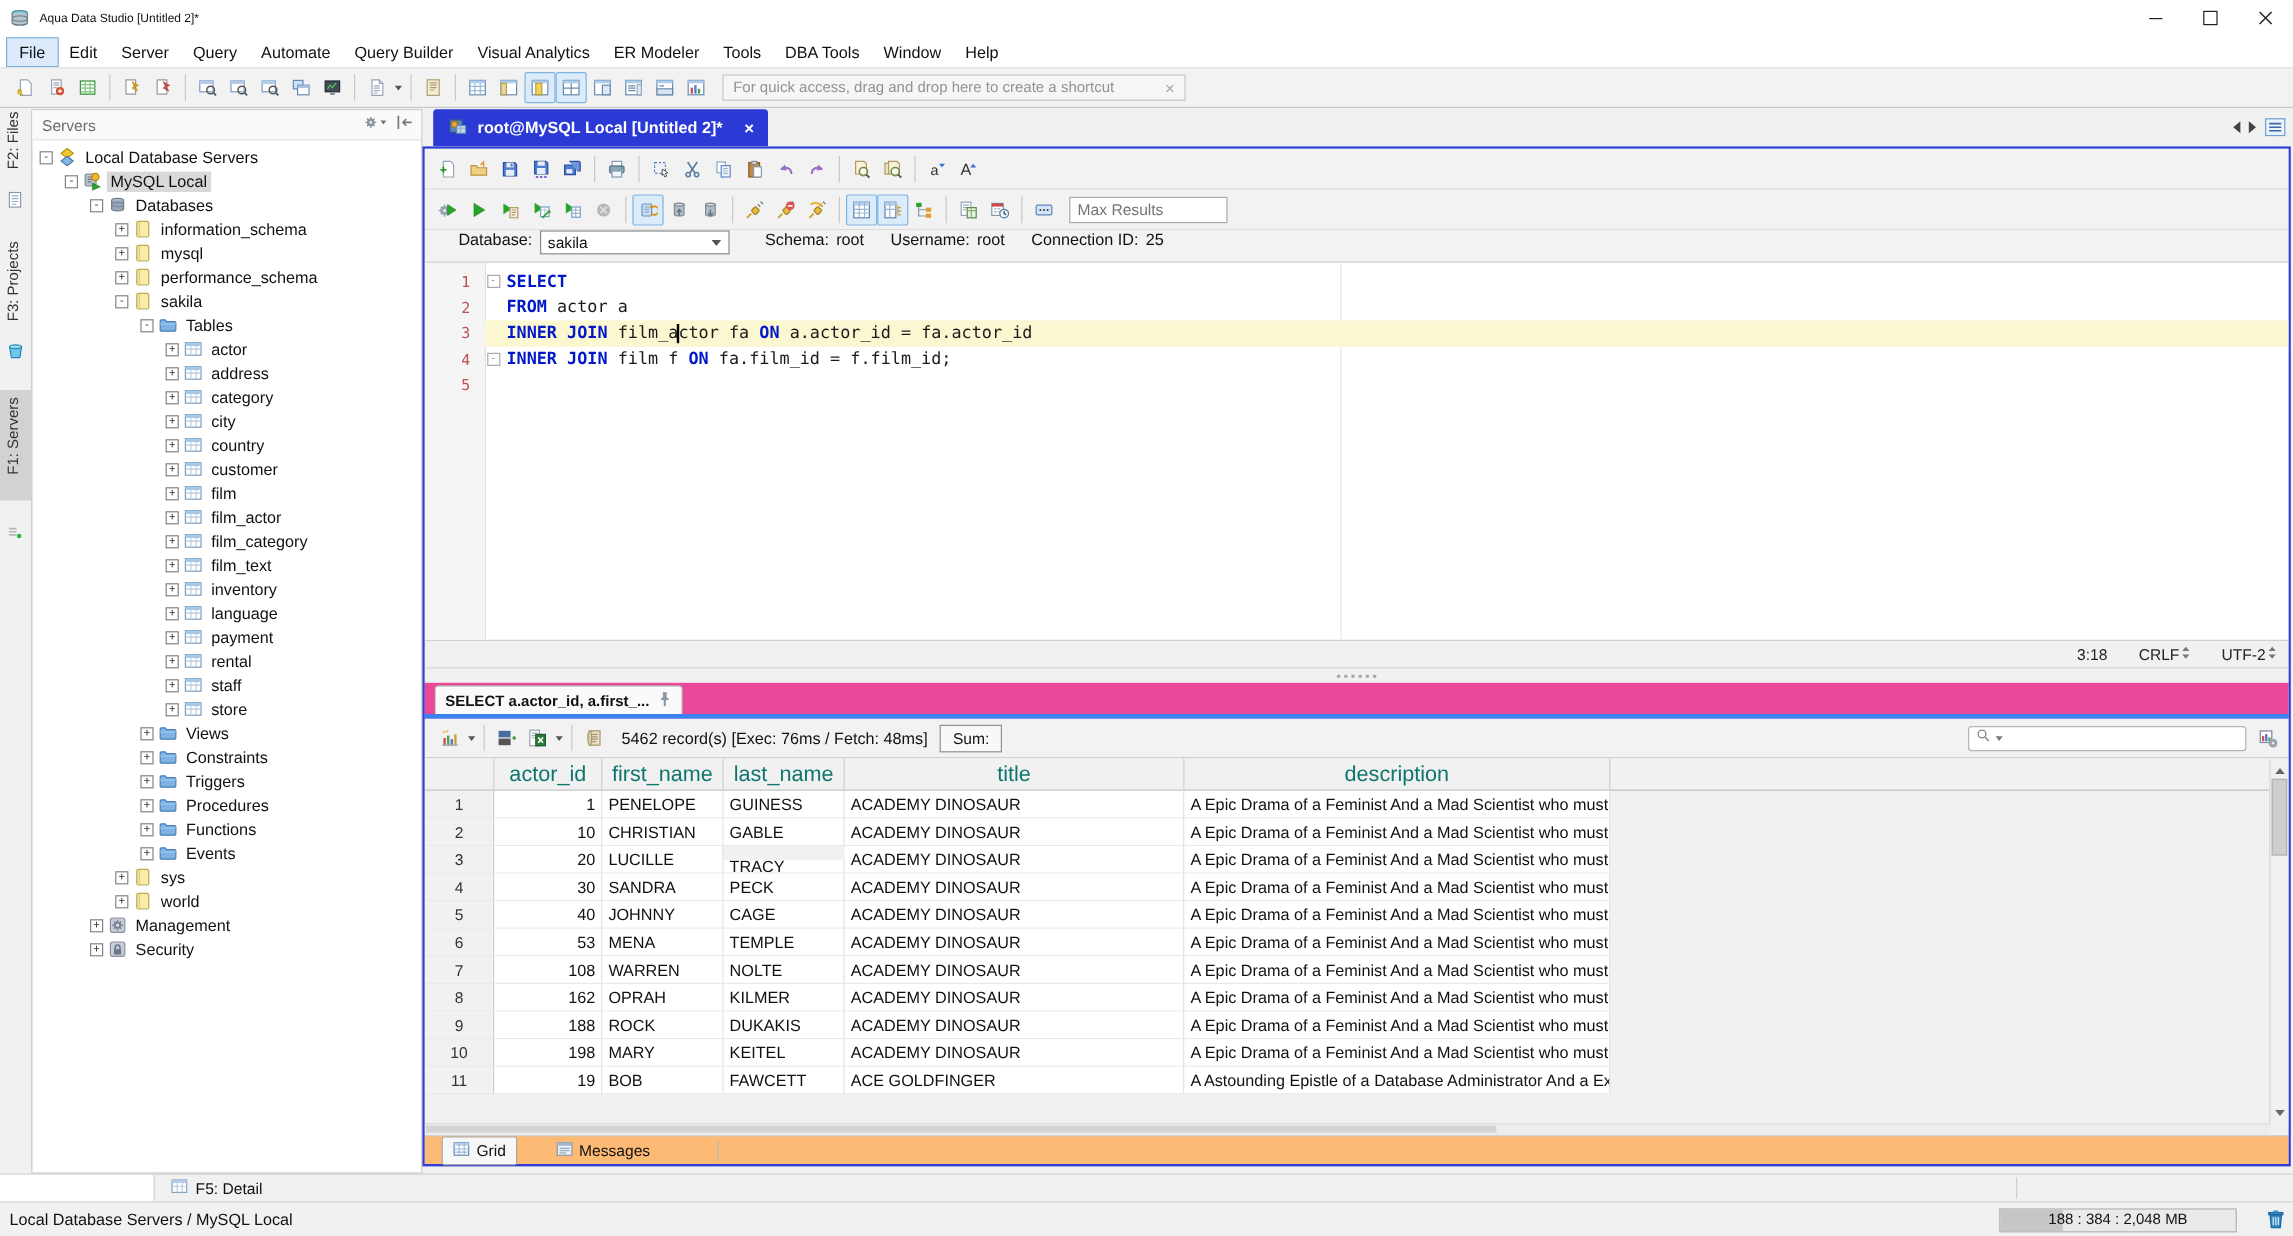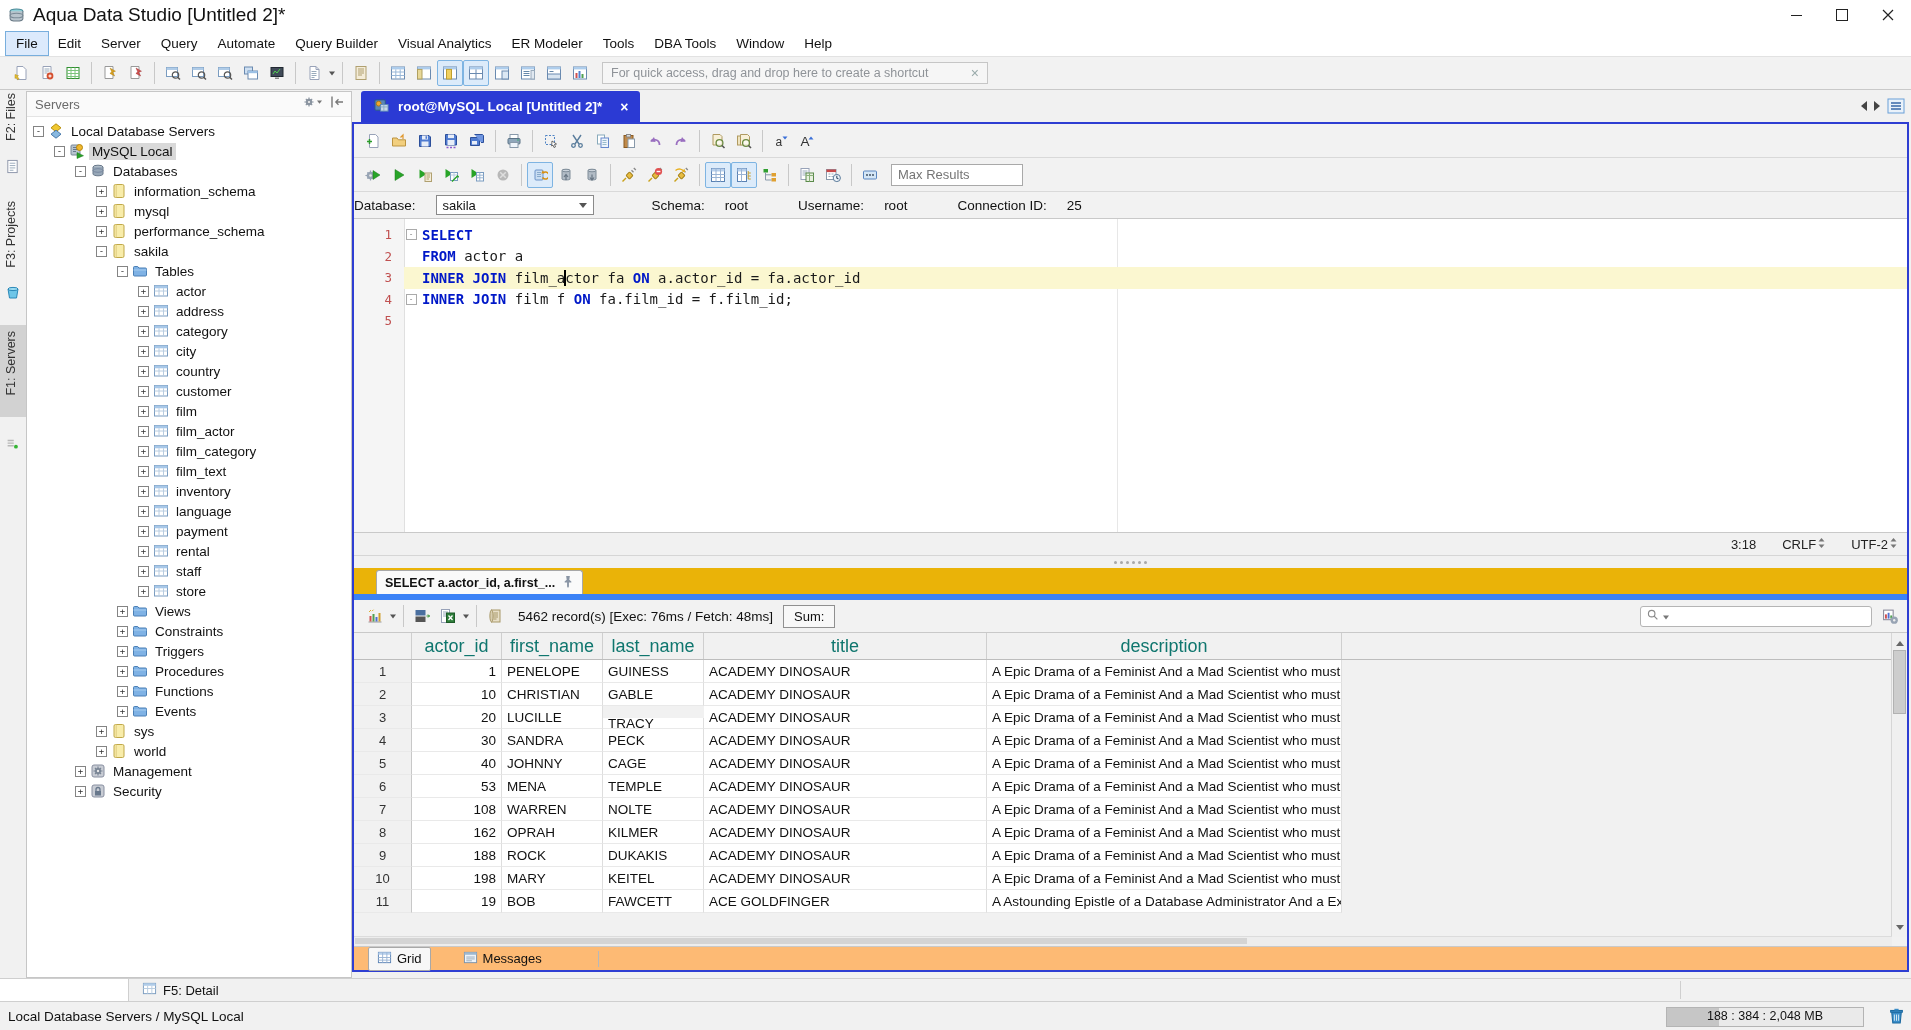--- a/index.html
+++ b/index.html
@@ -1,21 +1,21 @@
 <!DOCTYPE html>
 <html><head>
 <meta charset="utf-8">
 <style>
   html,body{margin:0;padding:0}
   body{width:1911px;height:1030px;position:relative;overflow:hidden;background:#f1f1f1;
        font-family:"Liberation Sans",sans-serif;color:#111;-webkit-font-smoothing:antialiased}
   
   .titlebar{position:absolute;left:0;top:0;width:100%;height:30px;background:#fff;display:flex;align-items:center}
   .appicon{margin:0 8px 0 8px;display:flex}
-  .apptitle{font-size:19px;color:#111}
+  .apptitle{font-size:10px;color:#111}
   .winbtns{position:absolute;right:0;top:0;height:30px;display:flex}
   .wbtn{width:46px;height:30px;display:flex;align-items:center;justify-content:center}
   .wmin{width:11px;height:1px;background:#222}
   .wmax{width:10px;height:10px;border:1px solid #222}
   
   .menubar{position:absolute;left:0;top:30px;width:100%;height:27px;background:#fff;display:flex;align-items:center;padding-left:6px;box-sizing:border-box;font-size:13.5px}
   .menu-item{padding:4px 10px;white-space:nowrap}
   .menu-item.focused{background:#dceafc;outline:1px solid #78aedd}
   
   .toolbar-main{position:absolute;left:0;top:56px;width:100%;height:34px;background:#f2f2f2;border-top:1px solid #e2e2e2;border-bottom:1px solid #c9c9c9;display:flex;align-items:center;padding-left:8px;box-sizing:border-box}
@@ -46,21 +46,21 @@
   .tabbar{position:absolute;left:352px;top:91px;width:1559px;height:31px}
   .qtab{position:absolute;left:9px;top:0;height:31px;background:#2b3ad4;border-radius:3px 3px 0 0;display:flex;align-items:center;color:#fff;font-weight:bold;font-size:13.5px;padding:0 12px;gap:8px}
   .qtclose{font-size:14px;margin-left:10px;font-weight:bold}
   .tabnav{position:absolute;right:6px;top:7px;display:flex;align-items:center;gap:7px}
   .nleft{width:0;height:0;border:5px solid transparent;border-right:6px solid #444;border-left:none}
   .nright{width:0;height:0;border:5px solid transparent;border-left:6px solid #444;border-right:none}
   
   .content{position:absolute;left:352px;top:122px;width:1557px;height:850px;border:2px solid #2e3ed2;background:#fff;box-sizing:border-box;display:flex;flex-direction:column}
   .etb{height:33px;background:#f2f2f2;border-bottom:1px solid #d9d9d9;display:flex;align-items:center;padding-left:6px;flex:none}
   .maxres{width:118px;height:20px;border:1px solid #a9a9a9;font-size:13px;padding:0 6px;margin-left:8px;font-family:"Liberation Sans",sans-serif;background:#fff}
-  .connbar{height:26px;background:#f2f2f2;border-bottom:1px solid #c9c9c9;display:flex;align-items:center;padding-left:0;font-size:13.5px;flex:none;gap:20px}
+  .connbar{height:26px;background:#f2f2f2;border-bottom:1px solid #c9c9c9;display:flex;padding-left:28px;font-size:13.5px;flex:none;gap:6px}
   .dbselect{width:158px;height:20px;border:1px solid #8a8a8a;background:#fff;display:flex;align-items:center;padding:0 6px;font-size:13px;box-sizing:border-box}
   .selcaret{margin-left:auto;width:0;height:0;border:4px solid transparent;border-top:5px solid #555;margin-top:4px}
   .cblbl{color:#111}
   .cbgap{width:18px}
   
   .editor{flex:1;position:relative;background:#fff;overflow:hidden}
   .gutterbg{position:absolute;left:0;top:0;bottom:0;width:50px;background:#f5f5f5;border-right:1px solid #e0e0e0}
   .pmargin{position:absolute;left:763px;top:0;bottom:0;width:1px;background:#e7e7e7}
   .codelines{position:relative;padding-top:5px}
   .cl{display:flex;height:21.5px;align-items:center}
@@ -69,21 +69,21 @@
   .foldbox{width:9px;height:9px;border:1px solid #aaa;background:#fff;font-size:8px;line-height:7px;text-align:center;color:#777}
   .ctext{flex:1;height:100%;display:flex;align-items:center;padding-left:4px;white-space:pre;font:14px "DejaVu Sans Mono",monospace;color:#1a1a1a}
   .cl.cur .ctext,.cl.cur .fold{background:#fbf7d0}
   .kw{color:#0018c8;font-weight:bold}
   .caret{display:inline-block;width:2px;height:16px;background:#000;margin:0 -1px;vertical-align:middle}
   .estatus{height:22px;background:#f1f1f1;border-top:1px solid #c9c9c9;display:flex;align-items:center;justify-content:flex-end;gap:26px;padding-right:10px;font-size:13px;color:#222;flex:none}
   .udicon{display:inline-block;margin-left:2px}
   .splitter{height:12px;background:#f1f1f1;border-top:1px solid #d6d6d6;display:flex;align-items:center;justify-content:center;gap:3px;flex:none}
   .sdot{width:3px;height:3px;background:#a8a8a8;border-radius:50%}
   
-  .rtabs{height:26px;background:#eab308;display:flex;align-items:flex-end;padding-left:22px;flex:none;border-bottom:6px solid #3b82f6}
+  .rtabs{height:26px;background:#ec4899;display:flex;align-items:flex-end;padding-left:8px;flex:none;border-bottom:4px solid #3b82f6}
   .rtab{height:23px;border:1px solid #a8a8a8;border-bottom:none;background:#fafafa;border-radius:3px 3px 0 0;display:flex;align-items:center;font-size:12.5px;font-weight:bold;padding:0 8px;gap:7px}
   .rtb{height:32px;background:#f2f2f2;border-bottom:1px solid #c9c9c9;display:flex;align-items:center;padding:0 8px;flex:none;position:relative}
   .rinfo{font-size:13.5px;margin:0 10px;white-space:nowrap}
   .sumbox{border:1px solid #909090;background:#f8f8f8;font-size:13px;padding:3px 10px}
   .rsearch{margin-left:auto;width:232px;height:21px;border:1px solid #b5b5b5;border-radius:3px;background:#fff;display:flex;align-items:center;padding:0 5px;box-sizing:border-box;gap:3px}
   .rsearch input{border:none;outline:none;flex:1;font-size:13px;min-width:0;background:transparent}
   .rset{margin-left:10px;display:flex}
   .gridwrap{flex:1;position:relative;background:#f1f1f1;overflow:hidden}
   .ghead{display:flex;height:26px;background:#f1f1f1;border-bottom:1px solid #bdbdbd;width:1540px}
   .gh{box-sizing:border-box;border-right:1px solid #cfcfcf;display:flex;align-items:center;justify-content:center;font-size:18px;color:#0f766e;flex:none;height:100%}

